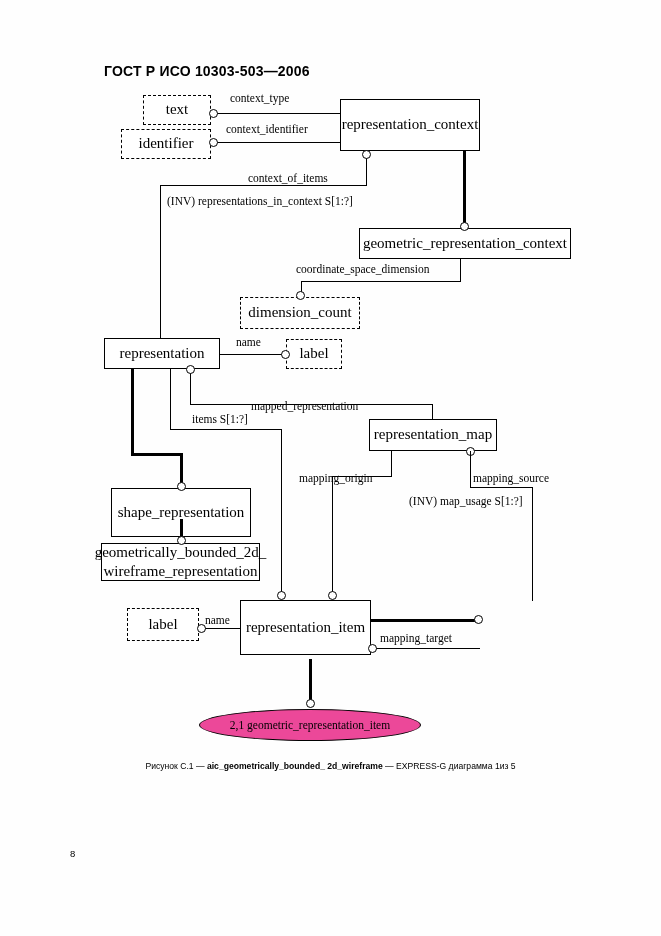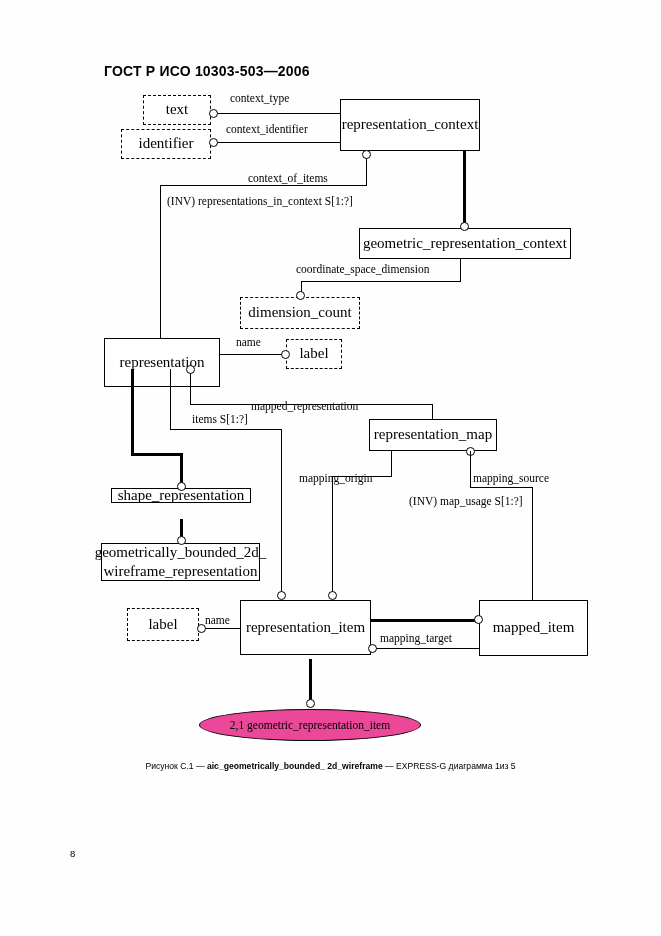--- a/index.html
+++ b/index.html
@@ -133,52 +133,49 @@
   </div>
 
   <div class="ent" style="left:359px; top:228px; width:212px; height:31px;">
     <span>geometric_representation_context</span>
   </div>
 
   <div class="ent dashed" style="left:240px; top:297px; width:120px; height:32px;">
     <span>dimension_count</span>
   </div>
 
-  <div class="ent" style="left:104px; top:338px; width:116px; height:49px;">
+  <div class="ent" style="left:104px; top:338px; width:116px; height:31px;">
     <span>representation</span>
   </div>
 
   <div class="ent dashed" style="left:286px; top:339px; width:56px; height:30px;">
     <span>label</span>
   </div>
 
   <div class="ent" style="left:369px; top:419px; width:128px; height:32px;">
     <span>representation_map</span>
   </div>
 
-  <div class="ent" style="left:111px; top:488px; width:140px; height:15px;">
+  <div class="ent" style="left:111px; top:488px; width:140px; height:49px;">
     <span>shape_representation</span>
   </div>
 
   <div class="ent two-line" style="left:101px; top:543px; width:159px; height:38px; flex-direction:column;">
     <span>geometrically_bounded_2d_</span>
     <span>wireframe_representation</span>
   </div>
 
   <div class="ent dashed" style="left:127px; top:608px; width:72px; height:33px;">
     <span>label</span>
   </div>
 
   <div class="ent" style="left:240px; top:600px; width:131px; height:55px;">
     <span>representation_item</span>
   </div>
 
-  <div class="ent" style="left:479px; top:600px; width:109px; height:56px;">
-    <span>mapped_item</span>
-  </div>
 
   <div class="ellipse" style="left:199px; top:709px; width:222px; height:32px;">
     <span>2,1 geometric_representation_item</span>
   </div>
 
   <div class="ln h" style="left:215px; top:113px; width:126px;"></div>
   <div class="circ" style="left:209px; top:109px;"></div>
 
   <div class="ln h" style="left:215px; top:142px; width:126px;"></div>
   <div class="circ" style="left:209px; top:138px;"></div>

